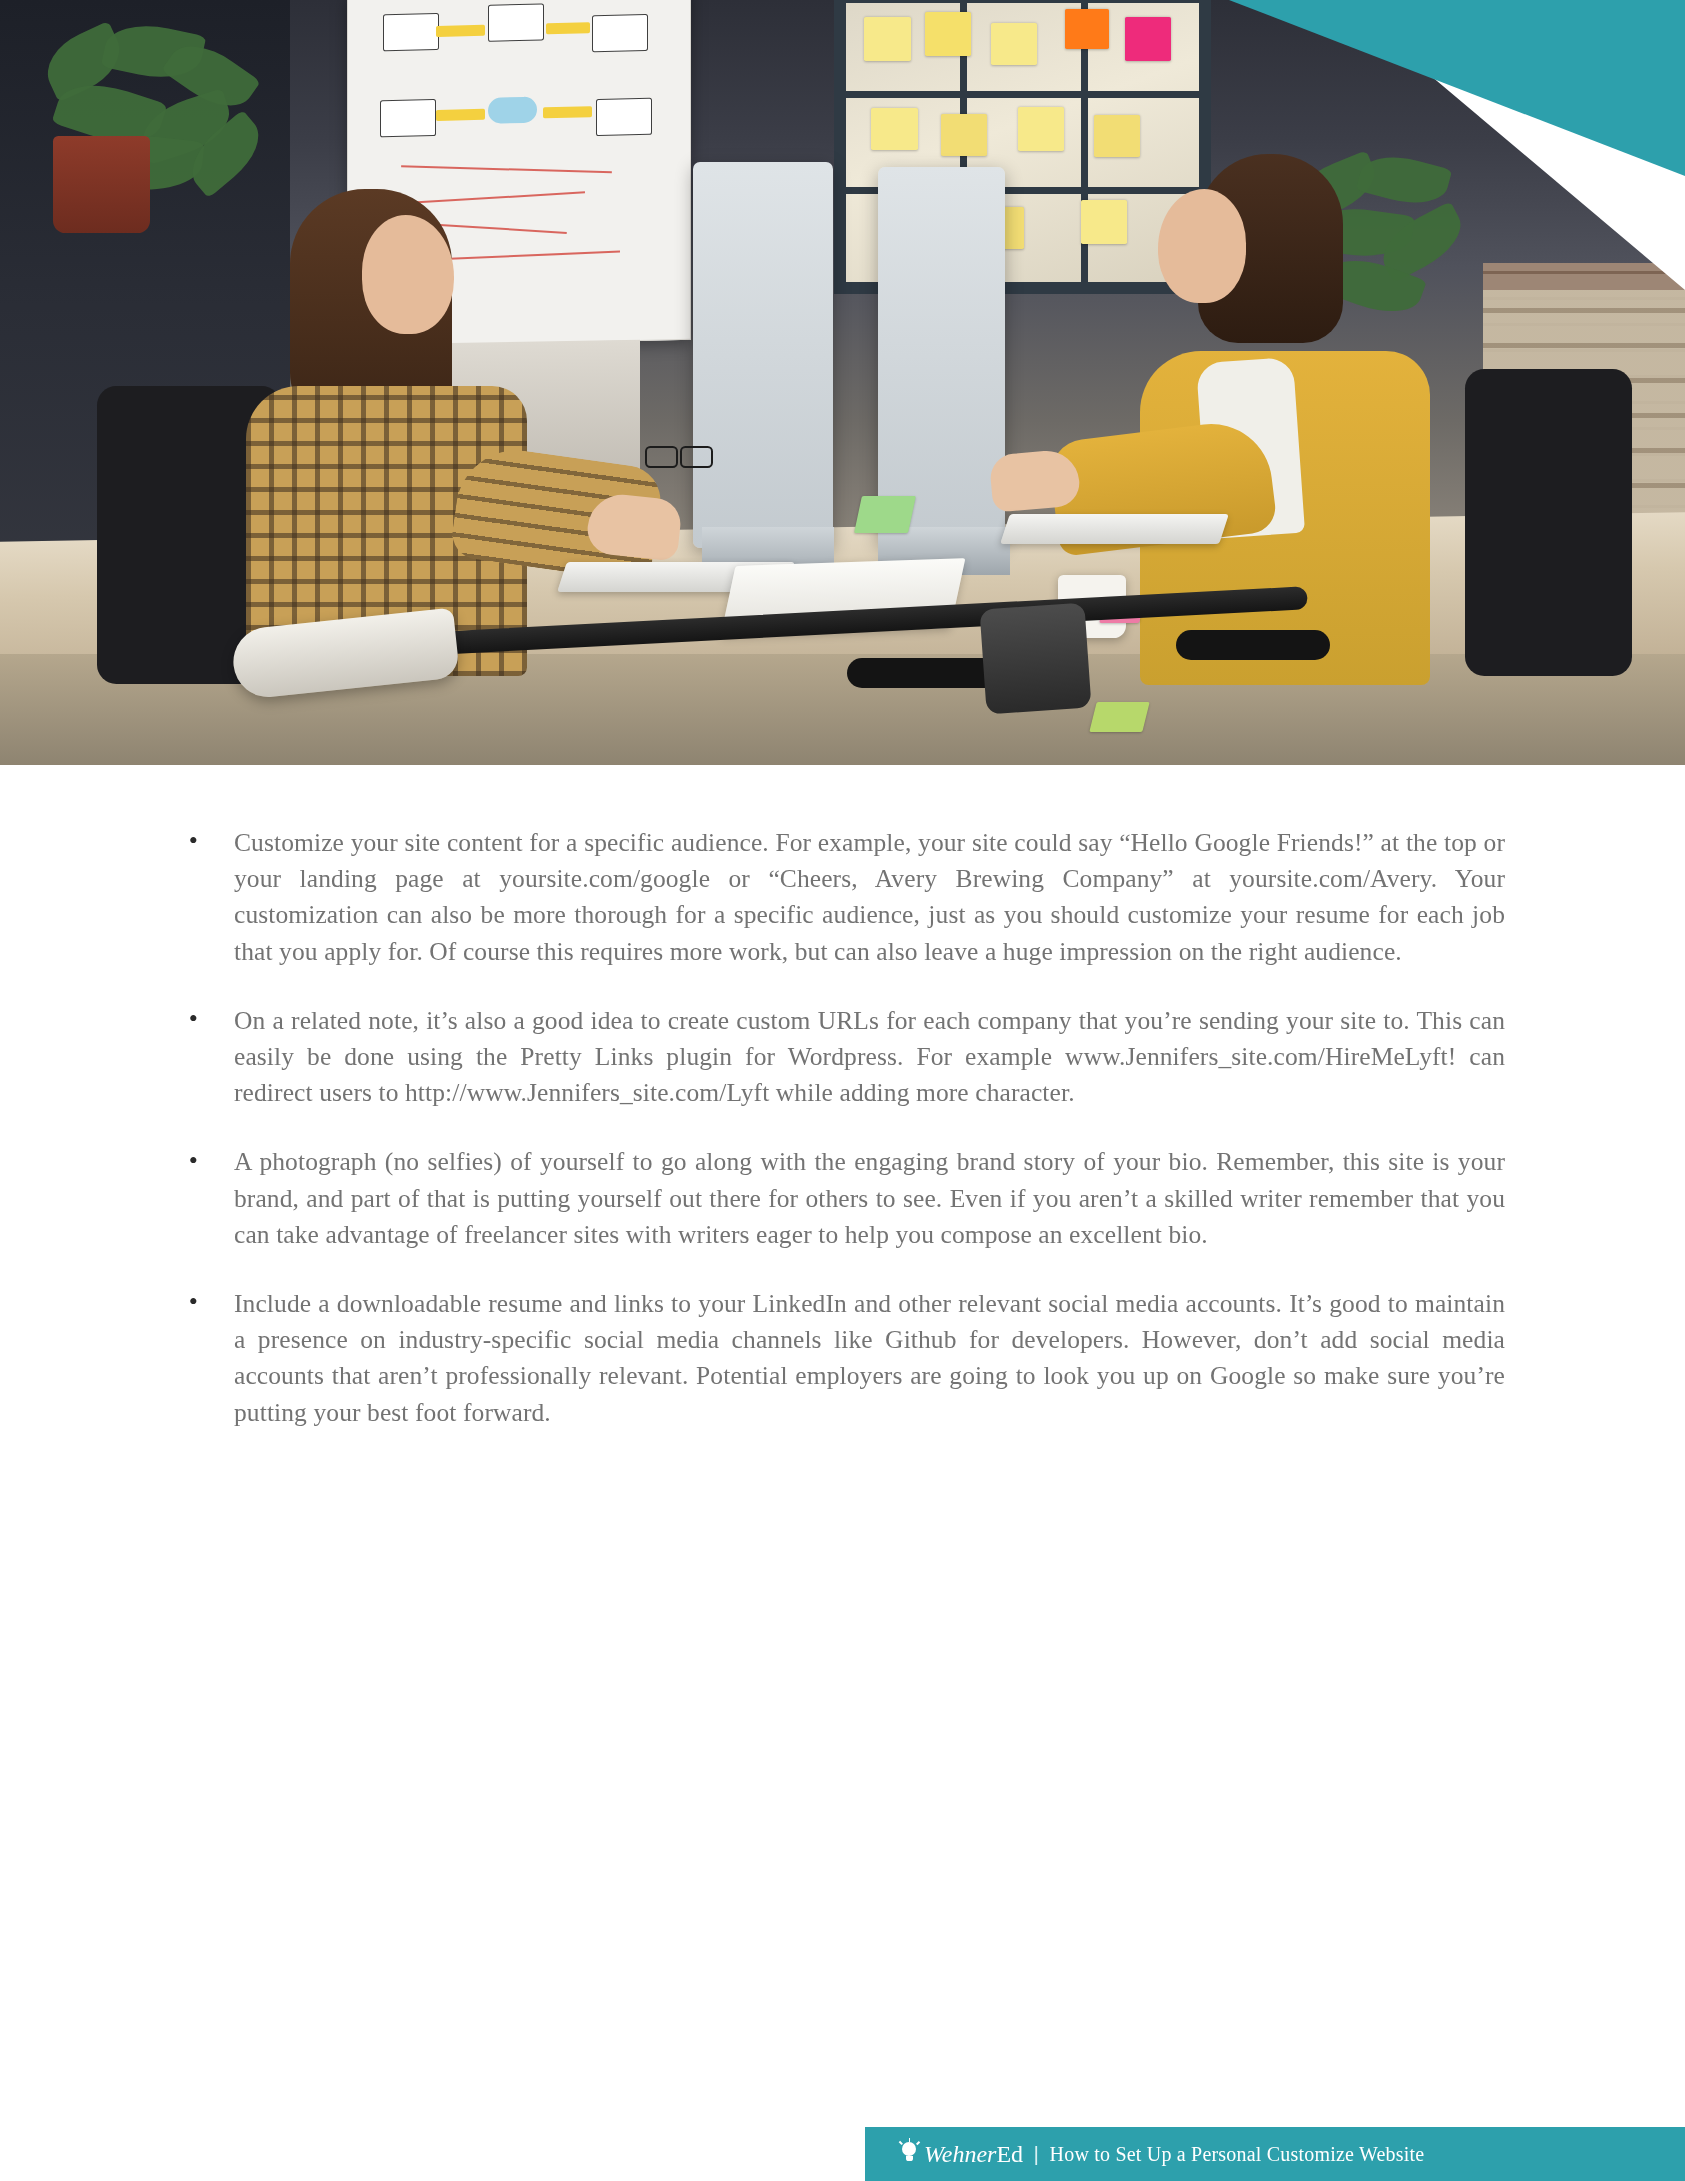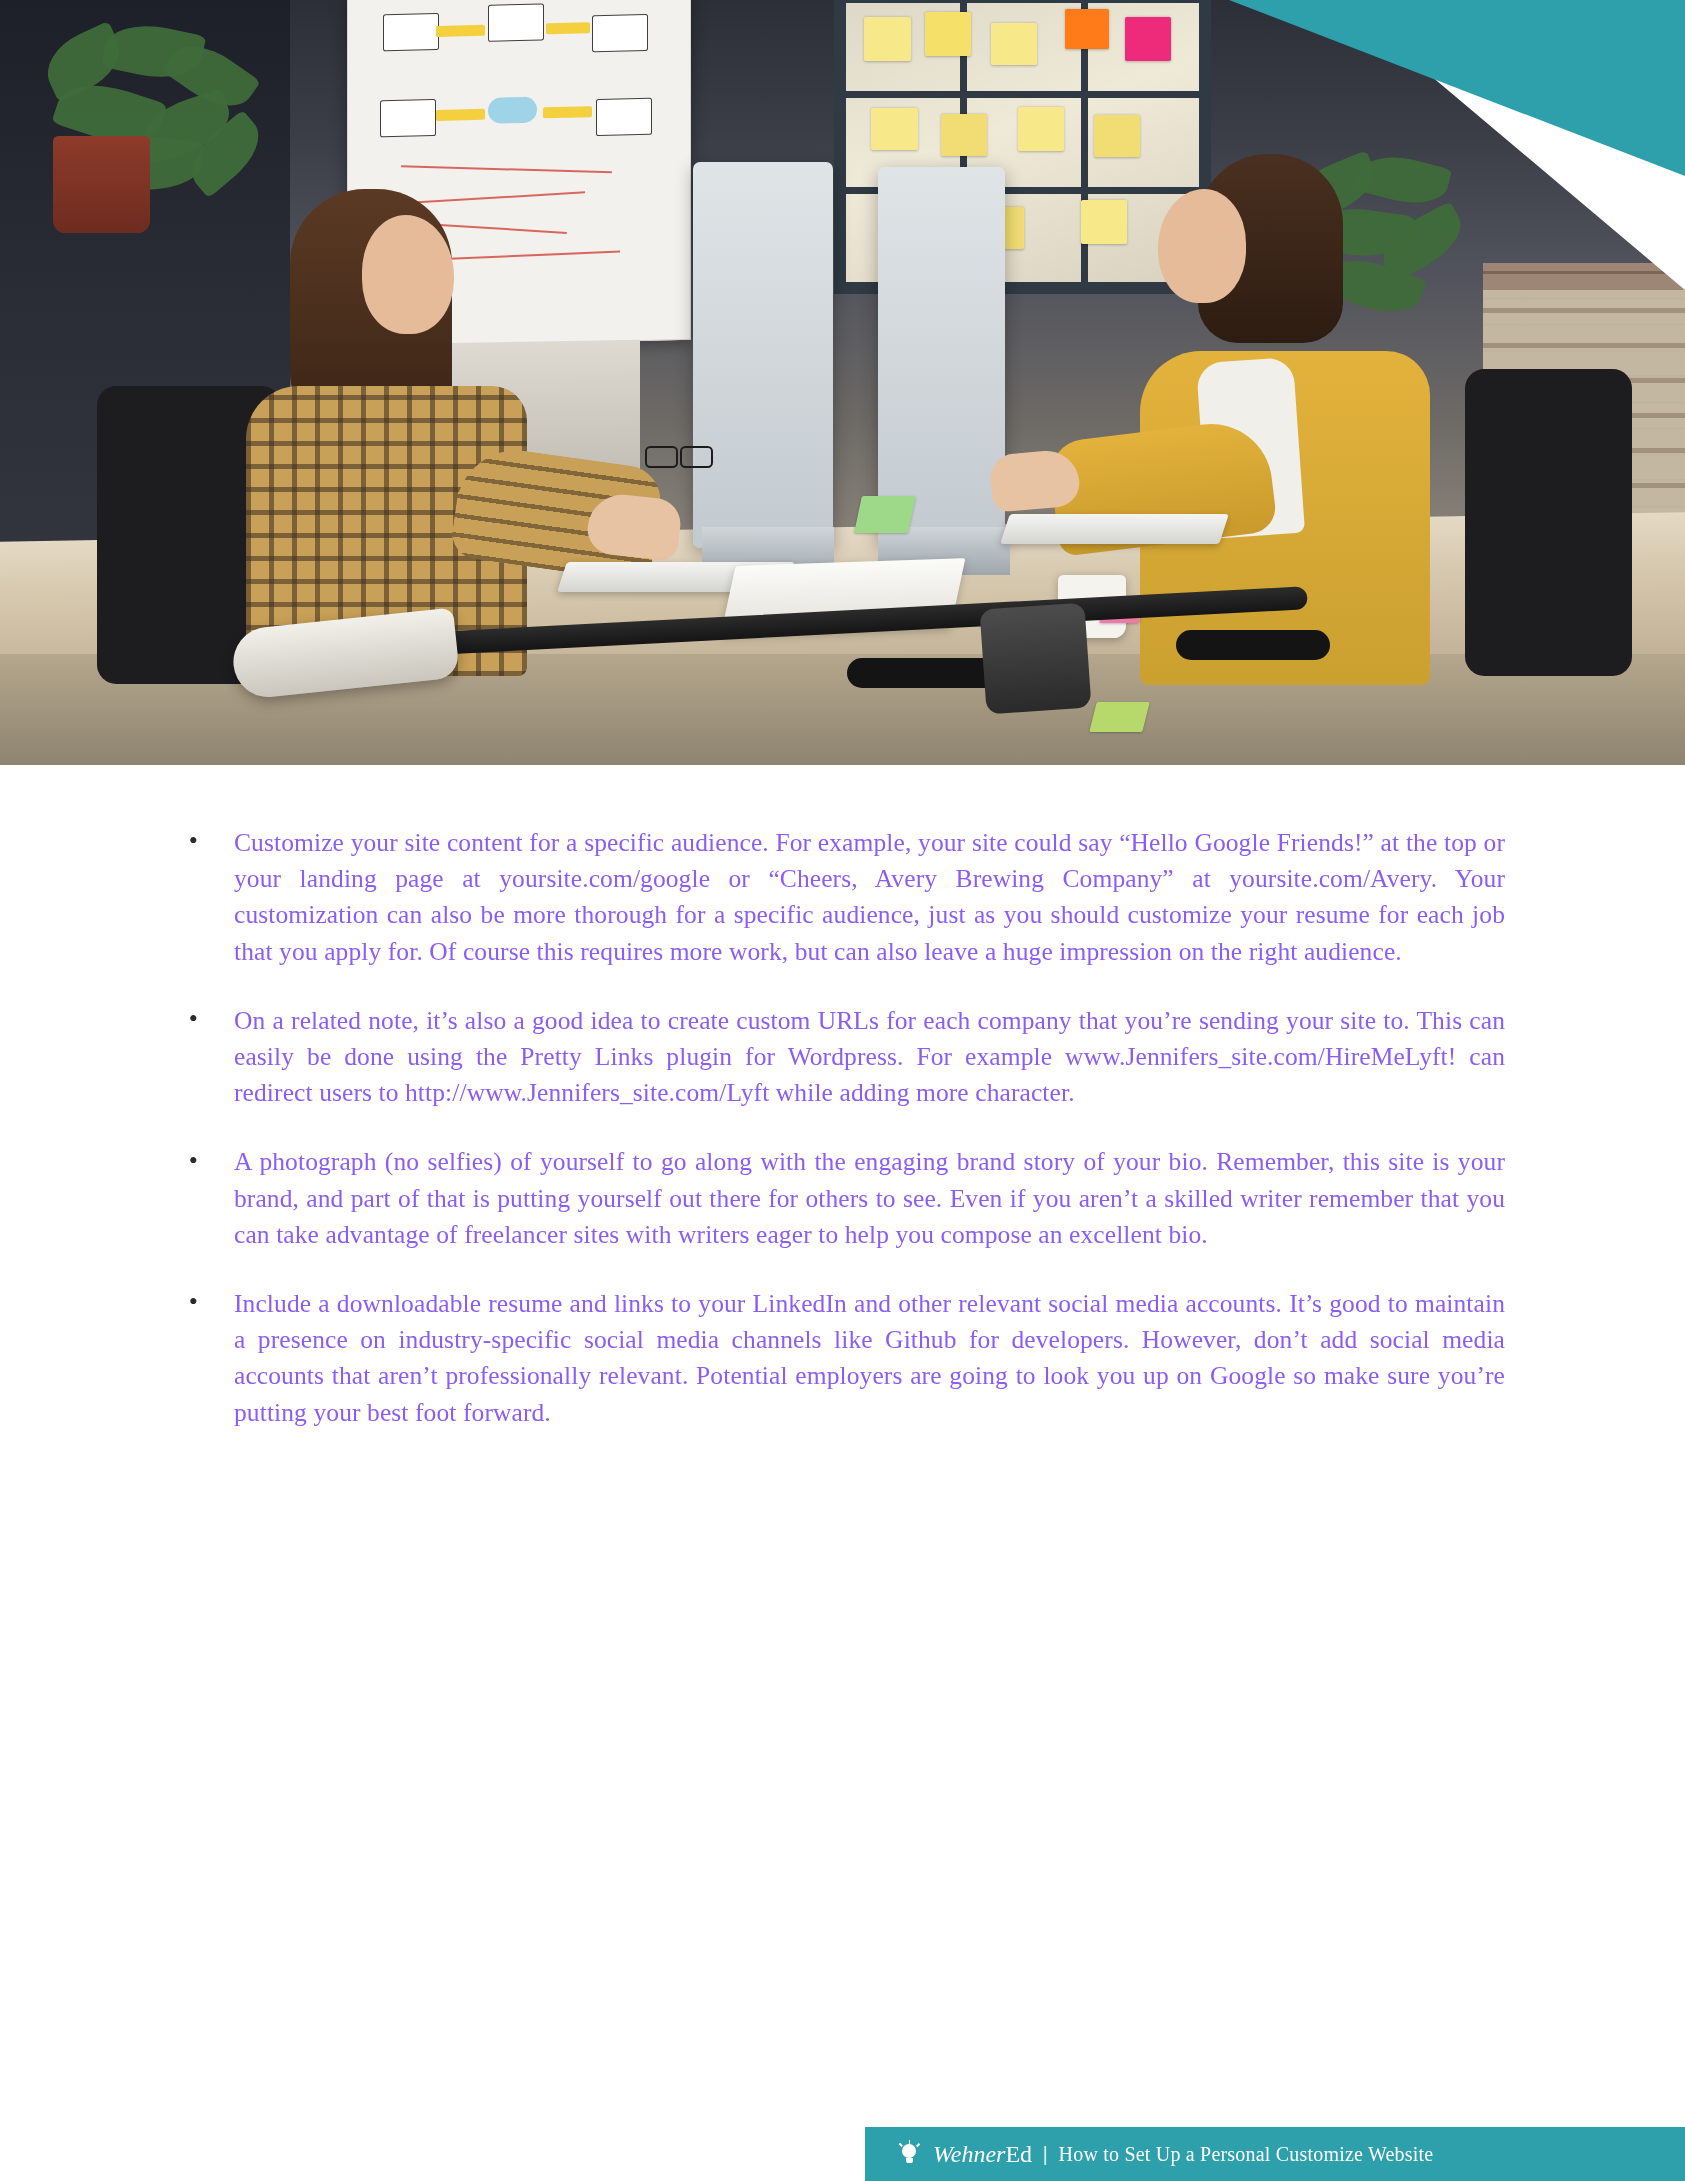--- a/index.html
+++ b/index.html
@@ -260,21 +260,21 @@
     margin: 0;
     padding: 0;
   }
   ul.checklist li {
     position: relative;
     padding-left: 54px;
     margin-bottom: 33px;
     font-family: "Liberation Serif", serif;
     font-size: 25.5px;
     line-height: 1.42;
-    color: #8b5cf6;
+    color: #737373;
     text-align: justify;
     letter-spacing: 0.1px;
   }
   ul.checklist li::before {
     content: "•";
     position: absolute;
     left: 8.8px;
     top: -1.8px;
     font-size: 26px;
     color: #2a2a2a;
@@ -288,22 +288,22 @@
     width: 821px;
     height: 54px;
     background: #2da0ac;
     display: flex;
     align-items: center;
     padding-left: 33px;
     box-sizing: border-box;
   }
   .footer-logo {
     display: flex;
-    align-items: center;
-    gap: 12px;
+    align-items: flex-start;
+    gap: 3px;
   }
   .bulb {
     width: 23px; height: 23px; position: relative;
     display: inline-block;
   }
   .bulb-circle {
     position: absolute; left: 4.4px; top: 1.8px; width: 14px; height: 14px;
     background: #ffffff; border-radius: 50%;
   }
   .bulb-base {

